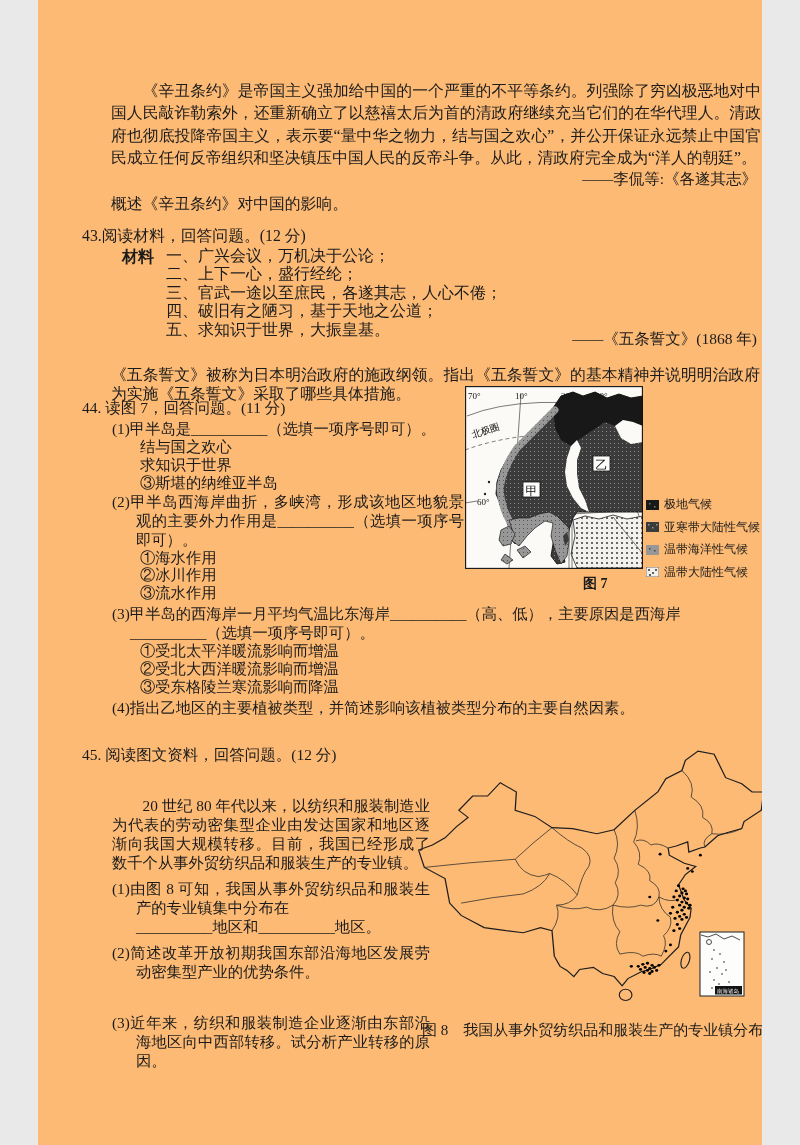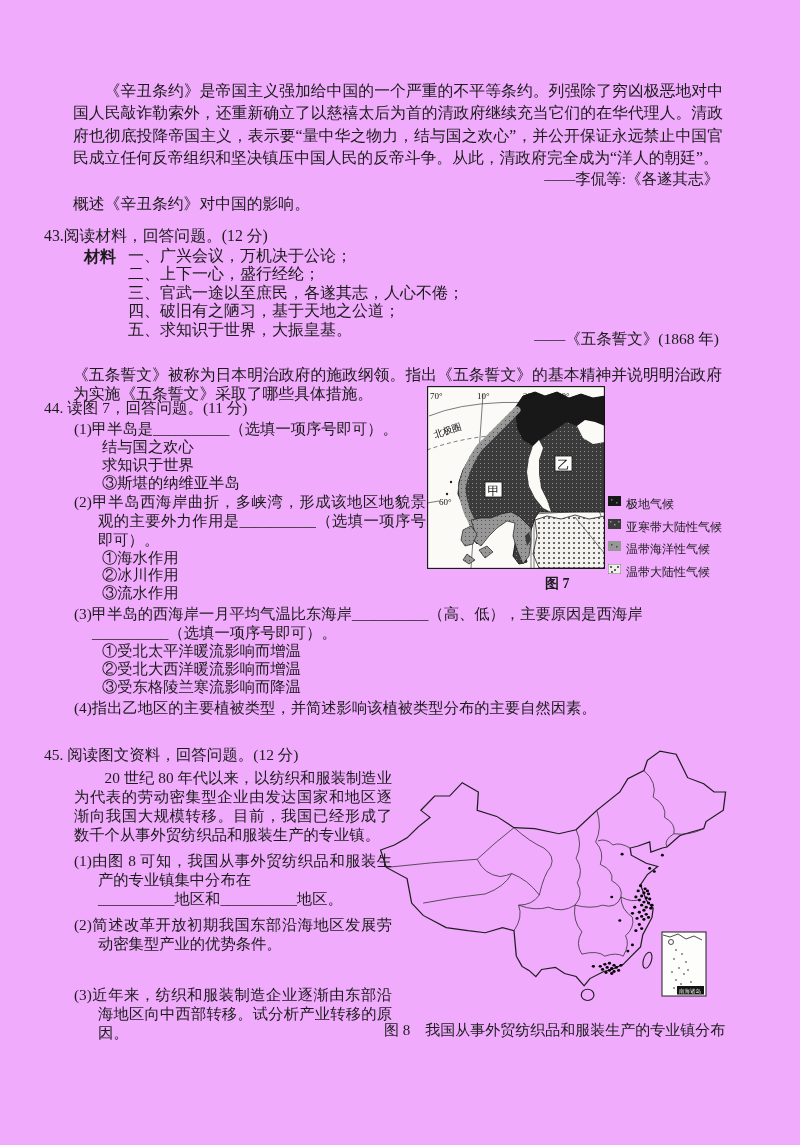--- a/index.html
+++ b/index.html
@@ -1,16 +1,16 @@
 <!DOCTYPE html>
 <html><head>
 <meta charset="utf-8">
 <style>
   html,body{margin:0;padding:0;background:#e9e9e9;}
-  #page{position:relative;width:800px;height:1145px;margin:0 auto;background:#f0abfc;
+  #page{position:relative;width:724px;height:1145px;margin:0 auto;background:#fdba74;
         font-family:"Liberation Serif","DejaVu Serif",serif;color:#1b1b1b;overflow:hidden;}
   .abs{position:absolute;}
   .just{text-align:justify;text-justify:inter-ideograph;}
   .right{text-align:right;}
   .hang{padding-left:24px;text-indent:-24px;}
   .opts{padding-left:28px;}
   .opt{line-height:17.8px;}
   #intro-para{left:73px;top:64px;width:650px;font-size:15.8px;line-height:22.4px;text-indent:2em;}
   #intro-attrib{left:73px;top:169px;width:646px;font-size:15.5px;}
   #intro-task{left:73px;top:194px;width:650px;font-size:15.8px;}
@@ -21,27 +21,27 @@
   #q43-attrib{left:73px;top:329px;width:646px;font-size:15.5px;}
   #q43-question{left:73px;top:349px;width:649px;font-size:15.8px;line-height:19.6px;}
   #q44-head{left:44px;top:398px;width:400px;font-size:15.5px;}
   #q44-left{left:74px;top:420px;width:352px;font-size:15.3px;line-height:18.2px;}
   #q44-left .p2{line-height:19px;}
   #q44-wide{left:74px;top:605px;width:645px;font-size:15.3px;line-height:18.2px;}
   #q44-wide .cont{padding-left:18px;line-height:19px;}
   #q44-wide .p4{margin-top:3px;}
   #fig7{left:427px;top:386px;width:310px;height:216px;}
   #fig7-legend{position:absolute;left:181px;top:110px;}
-  .lrow{display:flex;margin-bottom:5.5px;}
+  .lrow{display:flex;align-items:center;margin-bottom:5.5px;}
   .lrow svg{flex:none;margin-right:5px;}
   .lrow span{font-size:12px;white-space:nowrap;}
   #fig7-cap{position:absolute;left:118px;top:189px;font-size:14px;font-weight:bold;}
   #q45-head{left:44px;top:745px;width:400px;font-size:15.5px;}
   #q45-col{left:74px;top:768px;width:318px;font-size:15.3px;line-height:19px;}
-  #q45-col .qintro{text-indent:2em;}
+  #q45-col .qintro{text-indent:2em;margin-top:28px;}
   #q45-col .part{margin-top:7px;}
   #fig8{left:376px;top:744px;width:404px;height:276px;}
   #fig8-cap{left:376px;top:1021px;width:404px;font-size:15px;font-weight:normal;padding-left:8px;}
   svg text{font-family:"Liberation Serif","DejaVu Serif",serif;}
 </style>
 </head>
 <body>
 
 <div id="page">
 

